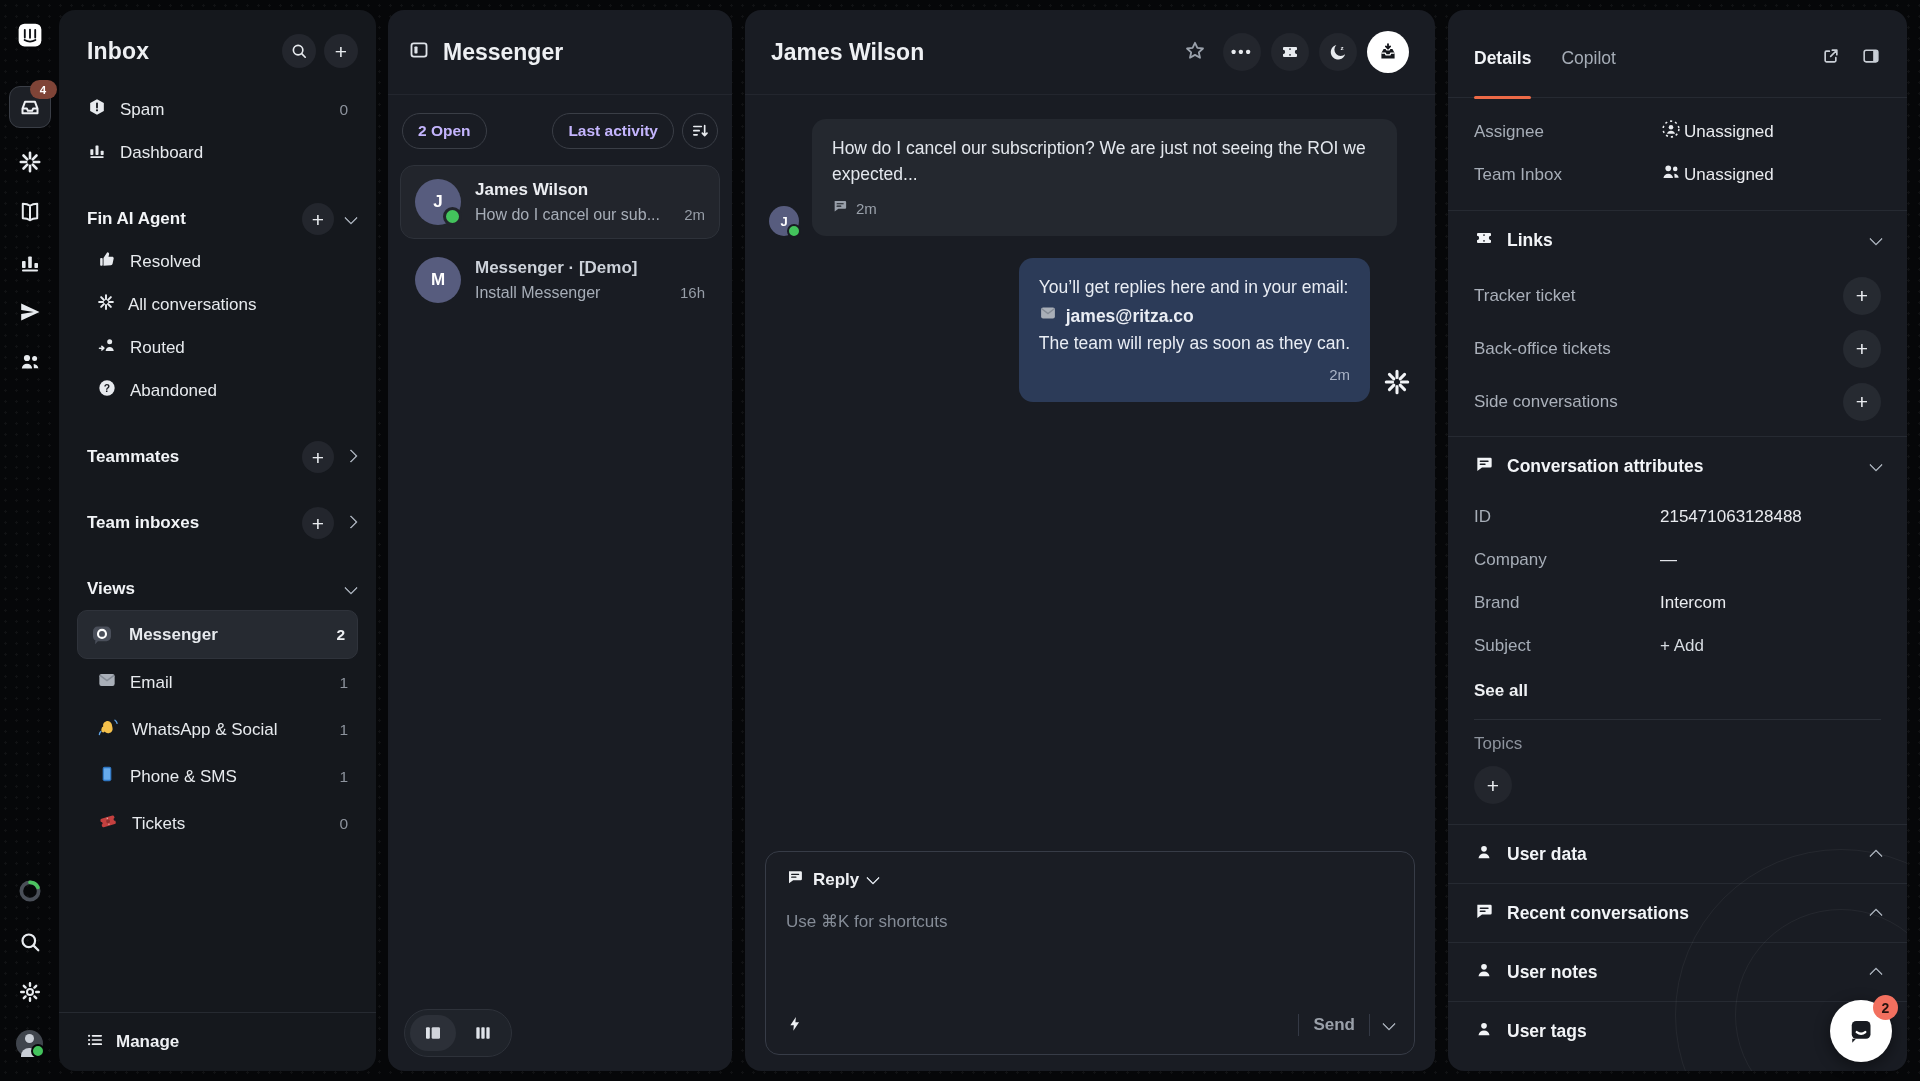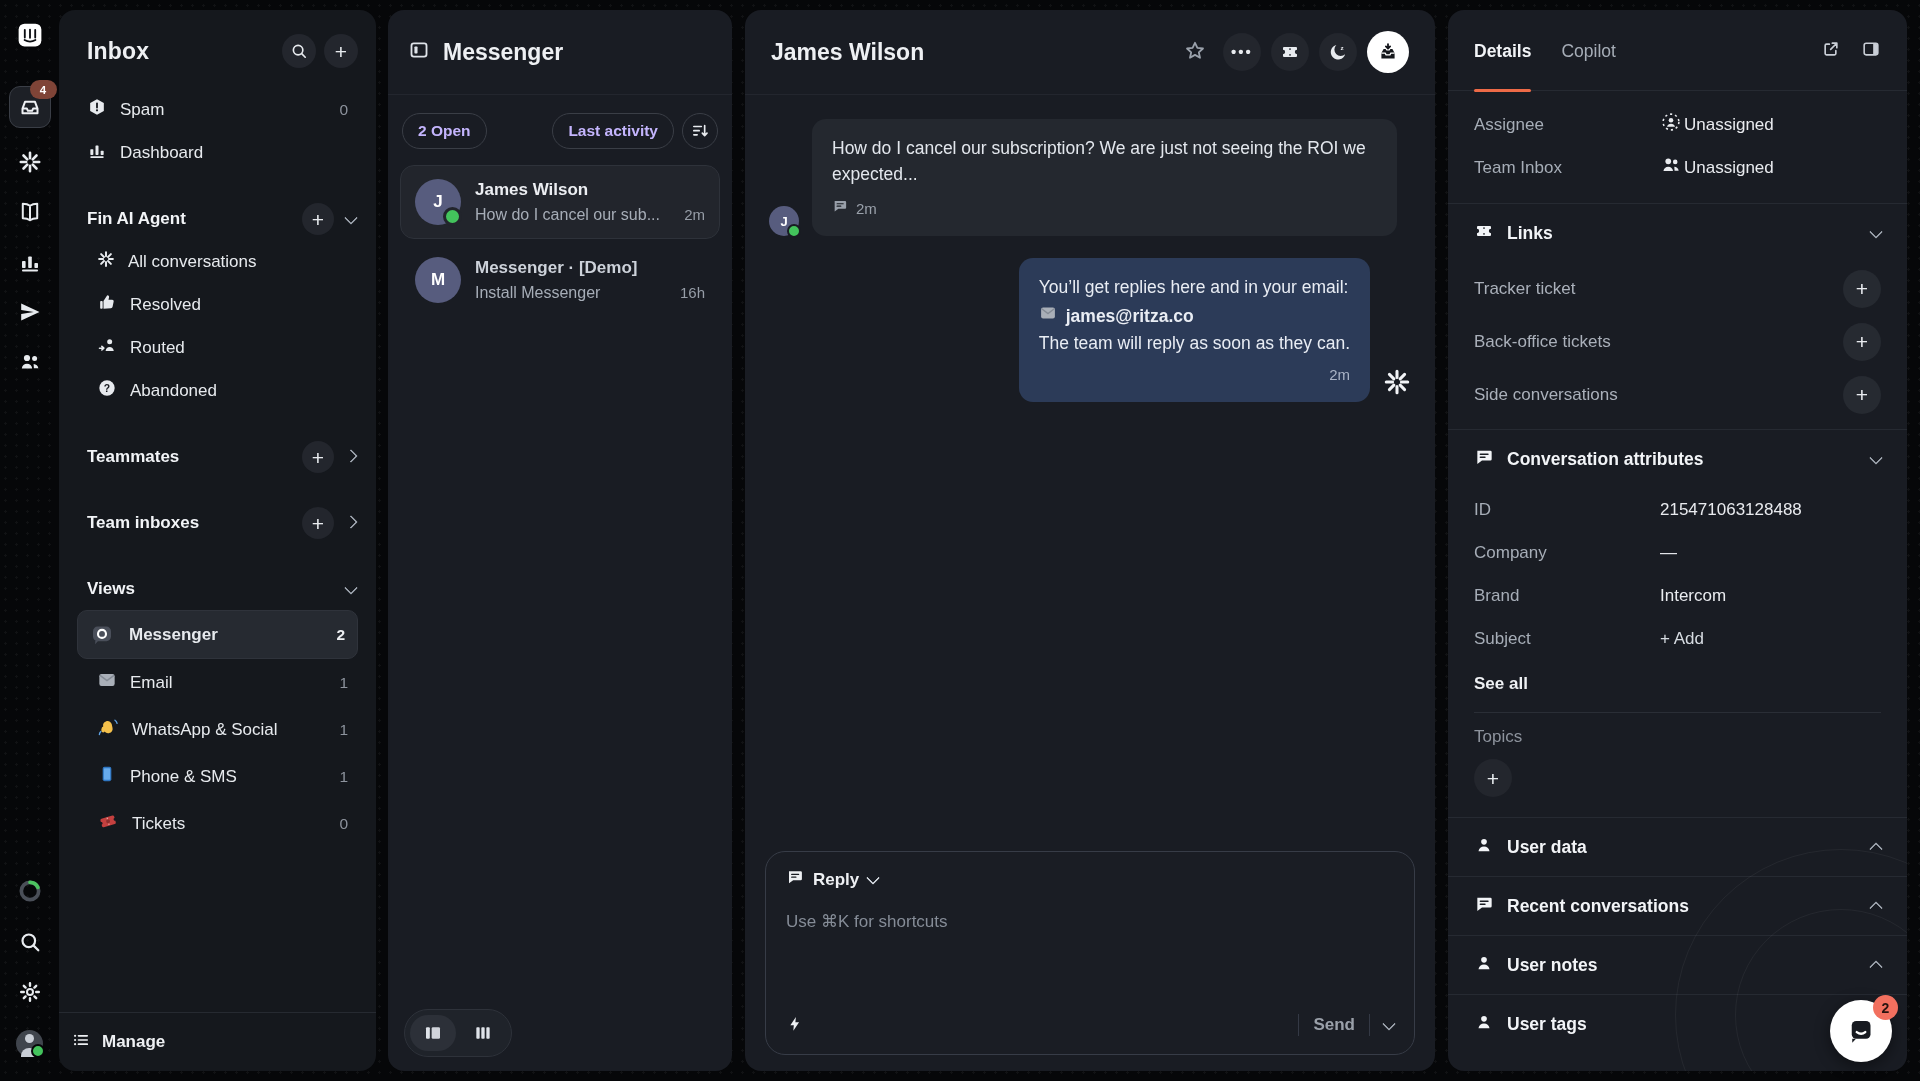--- a/index.html
+++ b/index.html
@@ -52,21 +52,21 @@
   .side-item .cnt{margin-left:auto;color:#8d939d;font-size:15.5px;}
   .side-item.indent{margin-left:10px;}
   .group-hd{display:flex;align-items:center;margin-top:24px;height:42px;font-weight:700;
             font-size:17px;color:#f2f4f7;padding:0 2px 0 10px;}
   .group-hd .tools{margin-left:auto;display:flex;align-items:center;gap:12px;}
   .views-item{height:47px;}
   .sel-row{background:#262a31;border:1px solid #2f333b;margin-left:0 !important;padding:0 12px;}
   .sel-row .cnt{color:#eef0f3;font-weight:600;}
   .msgr-mini{width:26px;height:24px;}
   .manage-row{margin:auto -18px 0;border-top:1px solid #262a31;height:58px;display:flex;
-              align-items:center;gap:11px;padding:0 12px;font-weight:700;font-size:17px;cursor:pointer;}
+              align-items:center;gap:11px;padding:0 26px;font-weight:700;font-size:17px;cursor:pointer;}
 
   .cv{display:inline-block;width:8px;height:8px;border-right:2px solid #9aa1ab;
       border-bottom:2px solid #9aa1ab;transform:rotate(45deg);border-radius:1px;margin-top:-3px;}
   .cv.up{transform:rotate(-135deg);margin-top:4px;}
   .cv.right{transform:rotate(-45deg);}
   .cv.lt{border-color:#cfd4db;}
   .plusg{font-size:21px;line-height:1;color:#e8ebef;font-weight:400;}
   .plusg::before{content:"+";}
 
   
@@ -119,33 +119,33 @@
                 background:#43c35c;border:2px solid #191c23;}
   .bubble{background:#24282f;border-radius:14px;padding:16px 20px;max-width:545px;
           font-size:17.5px;line-height:1.5;color:#e3e7ed;}
   .bubble.out{background:#2c3b58;max-width:600px;color:#e9edf4;}
   .bmeta{display:flex;align-items:center;gap:8px;margin-top:10px;color:#99a0aa;font-size:15px;}
   .email-line{display:flex;align-items:center;gap:9px;font-weight:700;margin-top:3px;}
   .out-p2{}
   .btime{text-align:right;margin-top:8px;color:#a9b3c6;font-size:15px;}
   .fin-mark{color:#f2f4f7;margin-bottom:2px;}
 
-  .composer{margin:0 20px 16px;height:204px;border:1px solid #373c47;border-radius:20px;
+  .composer{margin:0 20px 16px;height:204px;border:1px solid #373c47;border-radius:14px;
             background:#1a1d24;position:relative;padding:16px 20px;box-sizing:border-box;flex:none;}
   .comp-top{display:flex;align-items:center;gap:9px;color:#eef0f3;font-size:17px;font-weight:700;cursor:pointer;}
   .comp-input{margin-top:20px;font-size:17px;color:#858c97;outline:none;cursor:text;}
   .comp-bottom{position:absolute;left:0;right:0;bottom:0;height:58px;display:flex;align-items:center;
                padding:0 20px;box-sizing:border-box;}
   .comp-right{margin-left:auto;display:flex;align-items:center;gap:14px;}
   .vdiv{width:1px;height:22px;background:#343945;}
   .sendbtn{background:none;border:none;color:#9aa0a9;font-size:17px;font-weight:700;cursor:pointer;padding:0;}
   .boltbtn{background:none;border:none;color:#eef0f3;padding:0;cursor:pointer;}
 
   
-  .detailsp{padding:2px 26px;}
+  .detailsp{padding:9px 26px;}
   .tabs{display:flex;align-items:center;height:78px;border-bottom:1px solid #262a32;
         margin:0 -26px;padding:0 26px;position:relative;}
   .tab{height:100%;display:flex;align-items:center;font-size:17.5px;color:#a6adb7;
        margin-right:30px;position:relative;cursor:pointer;}
   .tab.active{color:#f2f4f7;font-weight:700;}
   .tab.active::after{content:"";position:absolute;left:0;right:0;bottom:-2px;height:3px;
                      background:#ed6a47;border-radius:3px;}
   .tab-tools{margin-left:auto;display:flex;align-items:center;gap:20px;color:#c9ced6;}
   .kv{display:flex;align-items:center;height:43px;}
   .kv .k{width:186px;flex:none;color:#a6adb7;font-size:17px;}
@@ -413,30 +413,30 @@
     <div class="group-hd">
       <span>Fin AI Agent</span>
       <span class="tools">
         <button class="cbtn" style="width:32px;height:32px">
             <span class="plusg"></span>
           </button>
         <span class="cv"></span>
       </span>
     </div>
     <div class="side-item indent">
+      <span><svg class="ic20">
+            <use href="#i-thumb"></use>
+          </svg></span>
+      <span class="lbl">Resolved</span>
+    </div>
+    <div class="side-item indent">
       <span style="color:#e8ebef"><svg class="ic18">
             <use href="#i-fin"></use>
           </svg></span>
       <span class="lbl">All conversations</span>
-    </div>
-    <div class="side-item indent">
-      <span><svg class="ic20">
-            <use href="#i-thumb"></use>
-          </svg></span>
-      <span class="lbl">Resolved</span>
     </div>
     <div class="side-item indent">
       <span><svg class="ic20">
             <use href="#i-route"></use>
           </svg></span>
       <span class="lbl">Routed</span>
     </div>
     <div class="side-item indent">
       <span><svg class="ic20">
             <use href="#i-q"></use>

